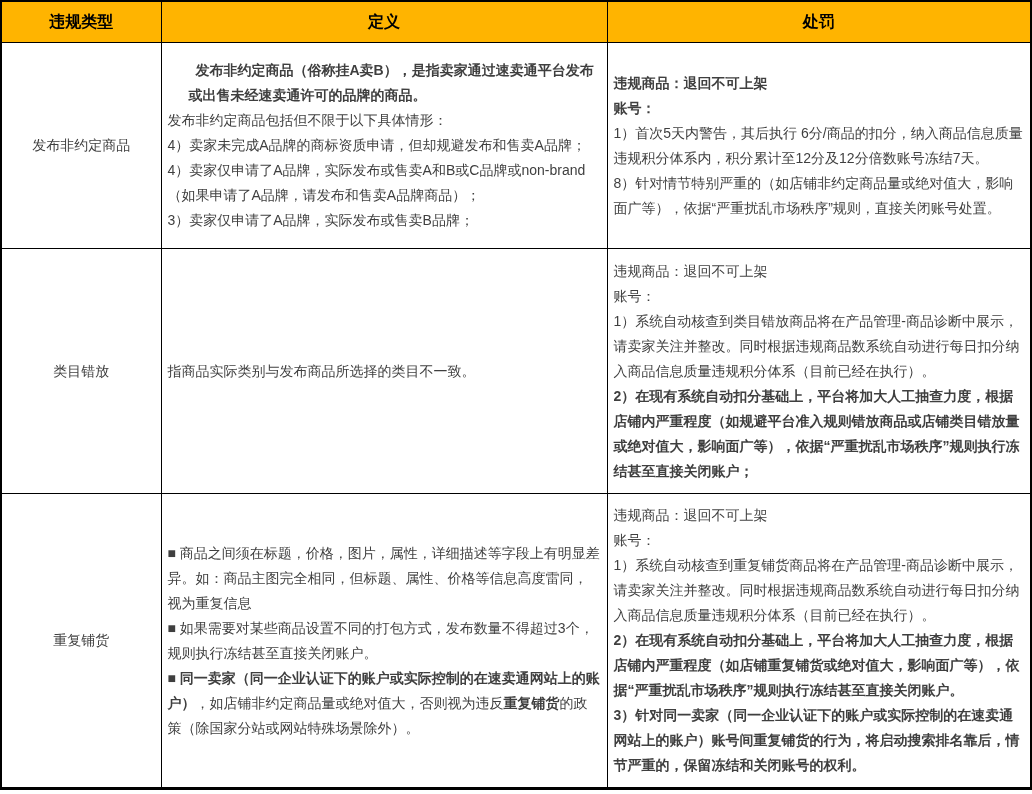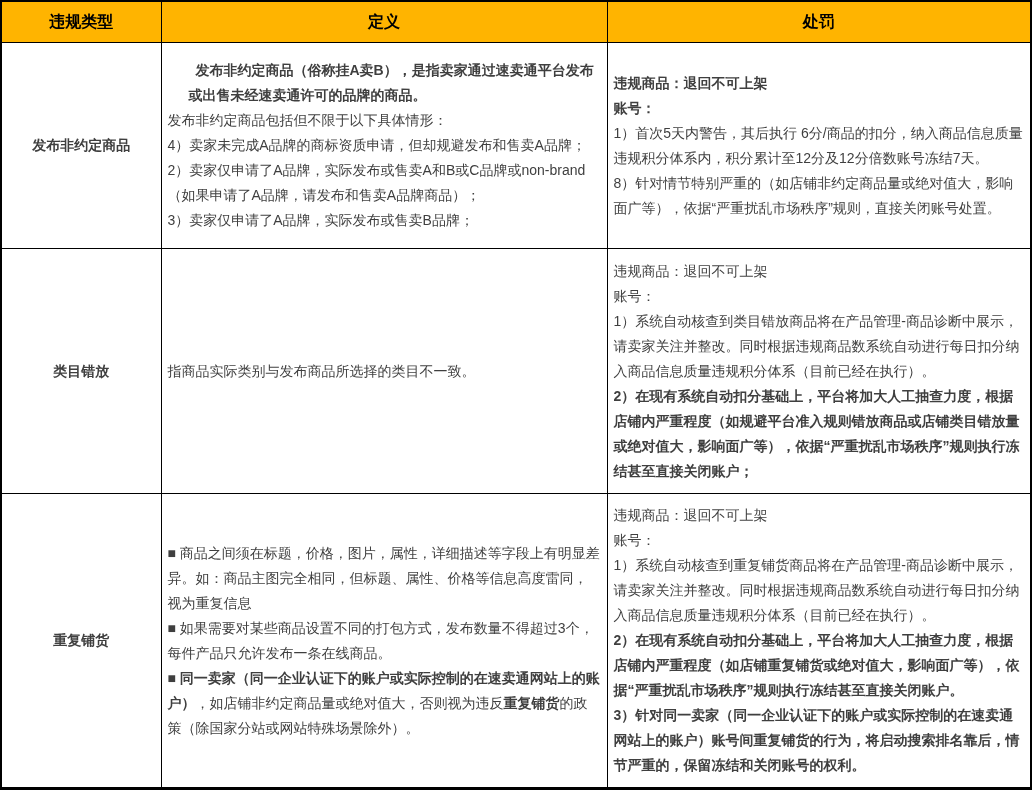--- a/index.html
+++ b/index.html
@@ -41,21 +41,21 @@
     vertical-align: middle;
     color: #3F3F3F;
     font-size: 14px;
     line-height: 25px;
     padding: 6px 6px;
     box-sizing: border-box;
     overflow: hidden;
   }
   td.type-cell {
     text-align: center;
-    font-weight: bold;
+    font-weight: normal;
     color: #3F3F3F;
   }
   td.definition-cell, td.punishment-cell { text-align: left; }
   tr.row-0 { height: 206px; }
   tr.row-1 { height: 245px; }
   tr.row-2 { height: 295px; }
   .para { margin: 0; }
   .para.indent { text-indent: 7px; margin-left: 21px; }
   .seg-bold { font-weight: bold; }
 </style>
@@ -76,21 +76,21 @@
         <th class="header-cell">处罚</th>
       </tr>
     </thead>
     <tbody>
         <tr class="row-0">
           <td class="cell type-cell"><span>发布非约定商品</span></td>
           <td class="cell definition-cell">
             <div class="para indent"><span class="seg-bold">发布非约定商品（俗称挂A卖B），是指卖家通过速卖通平台发布或出售未经速卖通许可的品牌的商品。</span></div>
             <div class="para"><span class="seg">发布非约定商品包括但不限于以下具体情形：</span></div>
             <div class="para"><span class="seg">4）卖家未完成A品牌的商标资质申请，但却规避发布和售卖A品牌；</span></div>
-            <div class="para"><span class="seg">2）卖家仅申请了A品牌，实际发布或售卖A和B或C品牌或non-brand（如果申请了A品牌，请发布和售卖A品牌商品）；</span></div>
+            <div class="para"><span class="seg">4）卖家仅申请了A品牌，实际发布或售卖A和B或C品牌或non-brand（如果申请了A品牌，请发布和售卖A品牌商品）；</span></div>
             <div class="para"><span class="seg">3）卖家仅申请了A品牌，实际发布或售卖B品牌；</span></div>
           </td>
           <td class="cell punishment-cell">
             <div class="para"><span class="seg-bold">违规商品：退回不可上架</span></div>
             <div class="para"><span class="seg-bold">账号：</span></div>
             <div class="para"><span class="seg">1）首次5天内警告，其后执行 6分/商品的扣分，纳入商品信息质量违规积分体系内，积分累计至12分及12分倍数账号冻结7天。</span></div>
             <div class="para"><span class="seg">8）针对情节特别严重的（如店铺非约定商品量或绝对值大，影响面广等），依据“严重扰乱市场秩序”规则，直接关闭账号处置。</span></div>
           </td>
         </tr>
         <tr class="row-1">
@@ -102,21 +102,21 @@
             <div class="para"><span class="seg">违规商品：退回不可上架</span></div>
             <div class="para"><span class="seg">账号：</span></div>
             <div class="para"><span class="seg">1）系统自动核查到类目错放商品将在产品管理-商品诊断中展示，请卖家关注并整改。同时根据违规商品数系统自动进行每日扣分纳入商品信息质量违规积分体系（目前已经在执行）。</span></div>
             <div class="para"><span class="seg-bold">2）在现有系统自动扣分基础上，平台将加大人工抽查力度，根据店铺内严重程度（如规避平台准入规则错放商品或店铺类目错放量或绝对值大，影响面广等），依据“严重扰乱市场秩序”规则执行冻结甚至直接关闭账户；</span></div>
           </td>
         </tr>
         <tr class="row-2">
           <td class="cell type-cell"><span>重复铺货</span></td>
           <td class="cell definition-cell">
             <div class="para"><span class="seg">■ 商品之间须在标题，价格，图片，属性，详细描述等字段上有明显差异。如：商品主图完全相同，但标题、属性、价格等信息高度雷同，视为重复信息</span></div>
-            <div class="para"><span class="seg">■ 如果需要对某些商品设置不同的打包方式，发布数量不得超过3个，每件产品只允许发布一条在线商品。</span></div>
+            <div class="para"><span class="seg">■ 如果需要对某些商品设置不同的打包方式，发布数量不得超过3个，规则执行冻结甚至直接关闭账户。</span></div>
             <div class="para"><span class="seg-bold">■ 同一卖家（同一企业认证下的账户或实际控制的在速卖通网站上的账户）</span><span class="seg">，如店铺非约定商品量或绝对值大，否则视为违反</span><span class="seg-bold">重复铺货</span><span class="seg">的政策（除国家分站或网站特殊场景除外）。</span></div>
           </td>
           <td class="cell punishment-cell">
             <div class="para"><span class="seg">违规商品：退回不可上架</span></div>
             <div class="para"><span class="seg">账号：</span></div>
             <div class="para"><span class="seg">1）系统自动核查到重复铺货商品将在产品管理-商品诊断中展示，请卖家关注并整改。同时根据违规商品数系统自动进行每日扣分纳入商品信息质量违规积分体系（目前已经在执行）。</span></div>
             <div class="para"><span class="seg-bold">2）在现有系统自动扣分基础上，平台将加大人工抽查力度，根据店铺内严重程度（如店铺重复铺货或绝对值大，影响面广等），依据“严重扰乱市场秩序”规则执行冻结甚至直接关闭账户。</span></div>
             <div class="para"><span class="seg-bold">3）针对同一卖家（同一企业认证下的账户或实际控制的在速卖通网站上的账户）账号间重复铺货的行为，将启动搜索排名靠后，情节严重的，保留冻结和关闭账号的权利。</span></div>
           </td>
         </tr>

